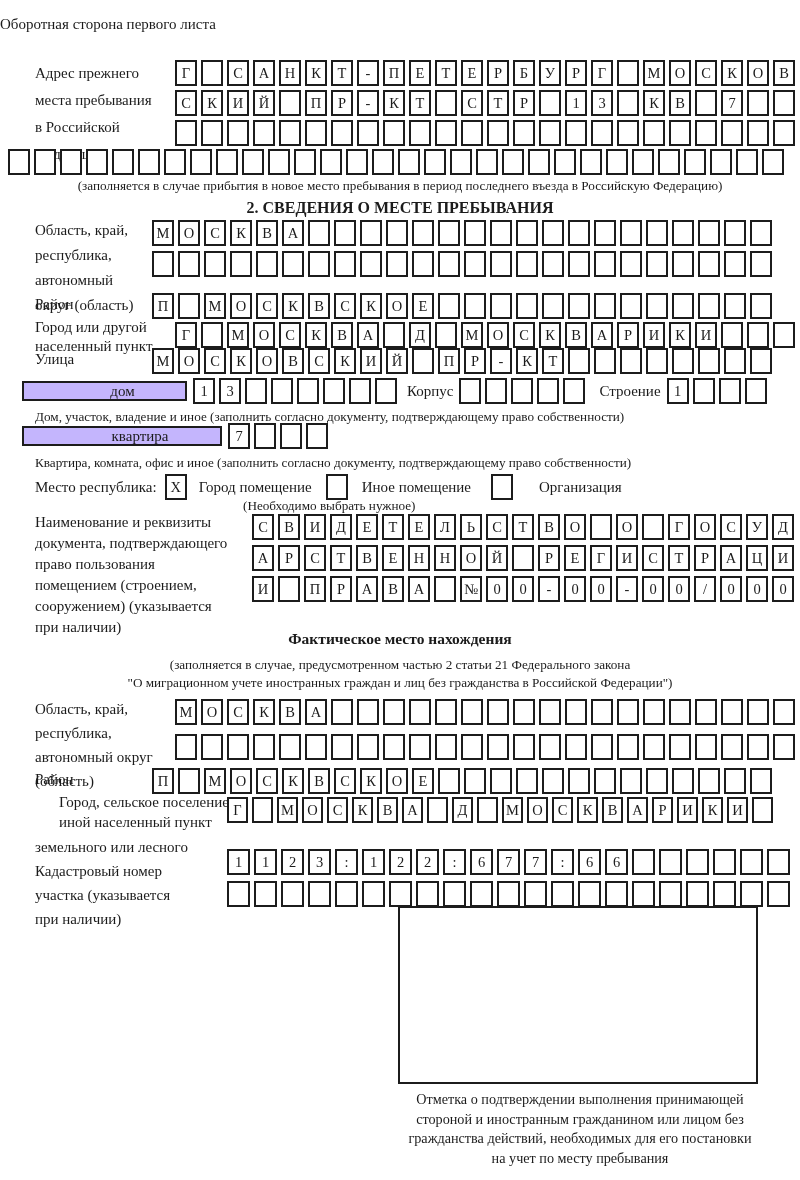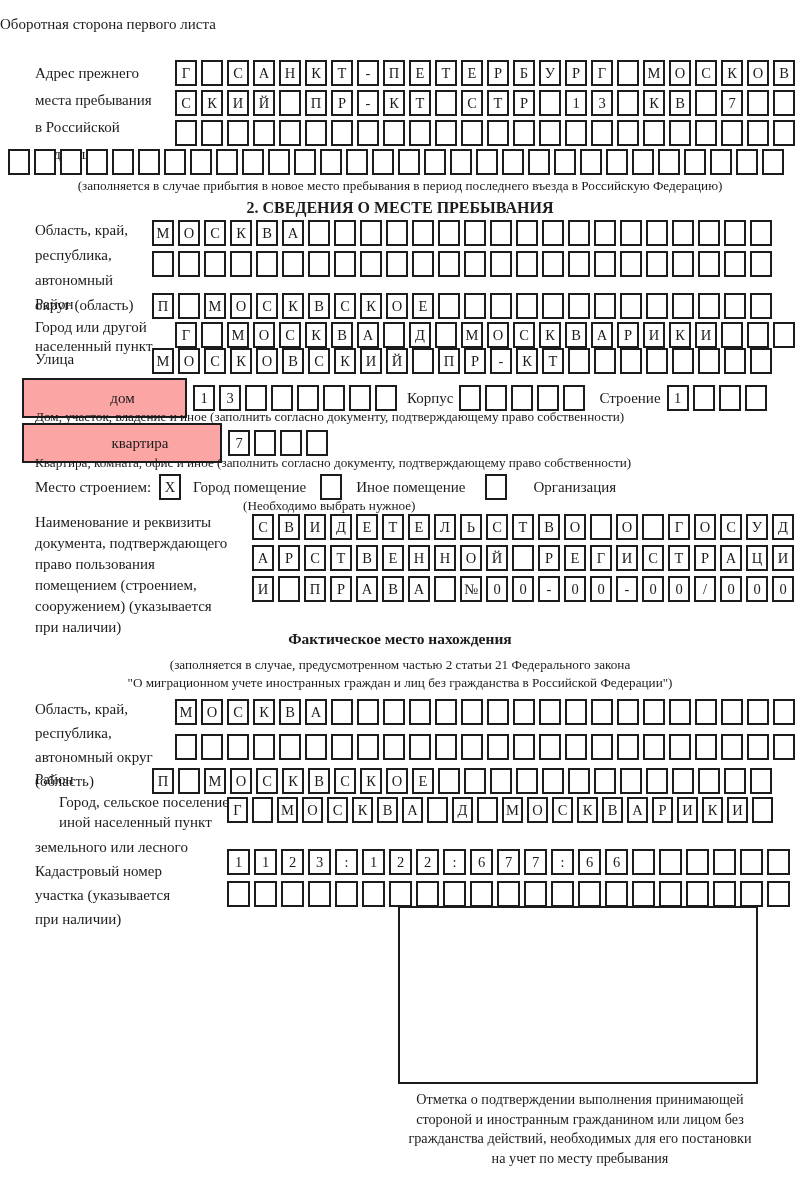--- a/index.html
+++ b/index.html
@@ -17,23 +17,23 @@
     display:inline-flex;align-items:center;justify-content:center;
     box-sizing:border-box;
     border:2px solid #1c1c1c;
     width:22px;height:26px;
     margin-right:4px;
     font-size:14.5px;
     background:#fff;
     flex:0 0 auto;
   }
   .wbox{
-    box-sizing:border-box;border:2px solid #1c1c1c;height:40px;
+    box-sizing:border-box;border:2px solid #1c1c1c;height:20px;
     display:inline-flex;align-items:center;justify-content:center;
-    font-size:15px;background:#fca5a5;flex:0 0 auto;padding-left:36px;
+    font-size:15px;background:#c4b5fd;flex:0 0 auto;padding-left:36px;
   }
   .label{font-size:15px;}
   .label div{white-space:nowrap;}
   .note{font-size:13.2px;}
   .center{left:0;width:800px;text-align:center;}
   .bold{font-weight:bold;}
   .inl{display:inline-flex;align-items:center;}
 </style>
 </head>
 <body>
@@ -345,21 +345,21 @@
   <span class="inl">
       <span class="box">7</span>
       <span class="box"></span>
       <span class="box"></span>
       <span class="box"></span>
     </span>
 </div>
 <div class="abs note" style="top:455px;left:35px;">Квартира, комната, офис и иное (заполнить согласно документу, подтверждающему право собственности)</div>
 
 <div class="row" style="top:474px;left:35px;align-items:center;">
-  <span class="label" style="margin-right:8px;">Место строением:</span>
+  <span class="label" style="margin-right:8px;">Место республика:</span>
   <span class="box">X</span>
   <span class="label" style="margin:0 14px 0 8px;">Город помещение</span>
   <span class="box"></span>
   <span class="label" style="margin:0 20px 0 10px;">Иное помещение</span>
   <span class="box"></span>
   <span class="label" style="margin-left:22px;">Организация</span>
 </div>
 <div class="abs note" style="top:498px;left:243px;">(Необходимо выбрать нужное)</div>
 
 <div class="abs label" style="top:512px;left:35px;width:222px;line-height:21px;">

